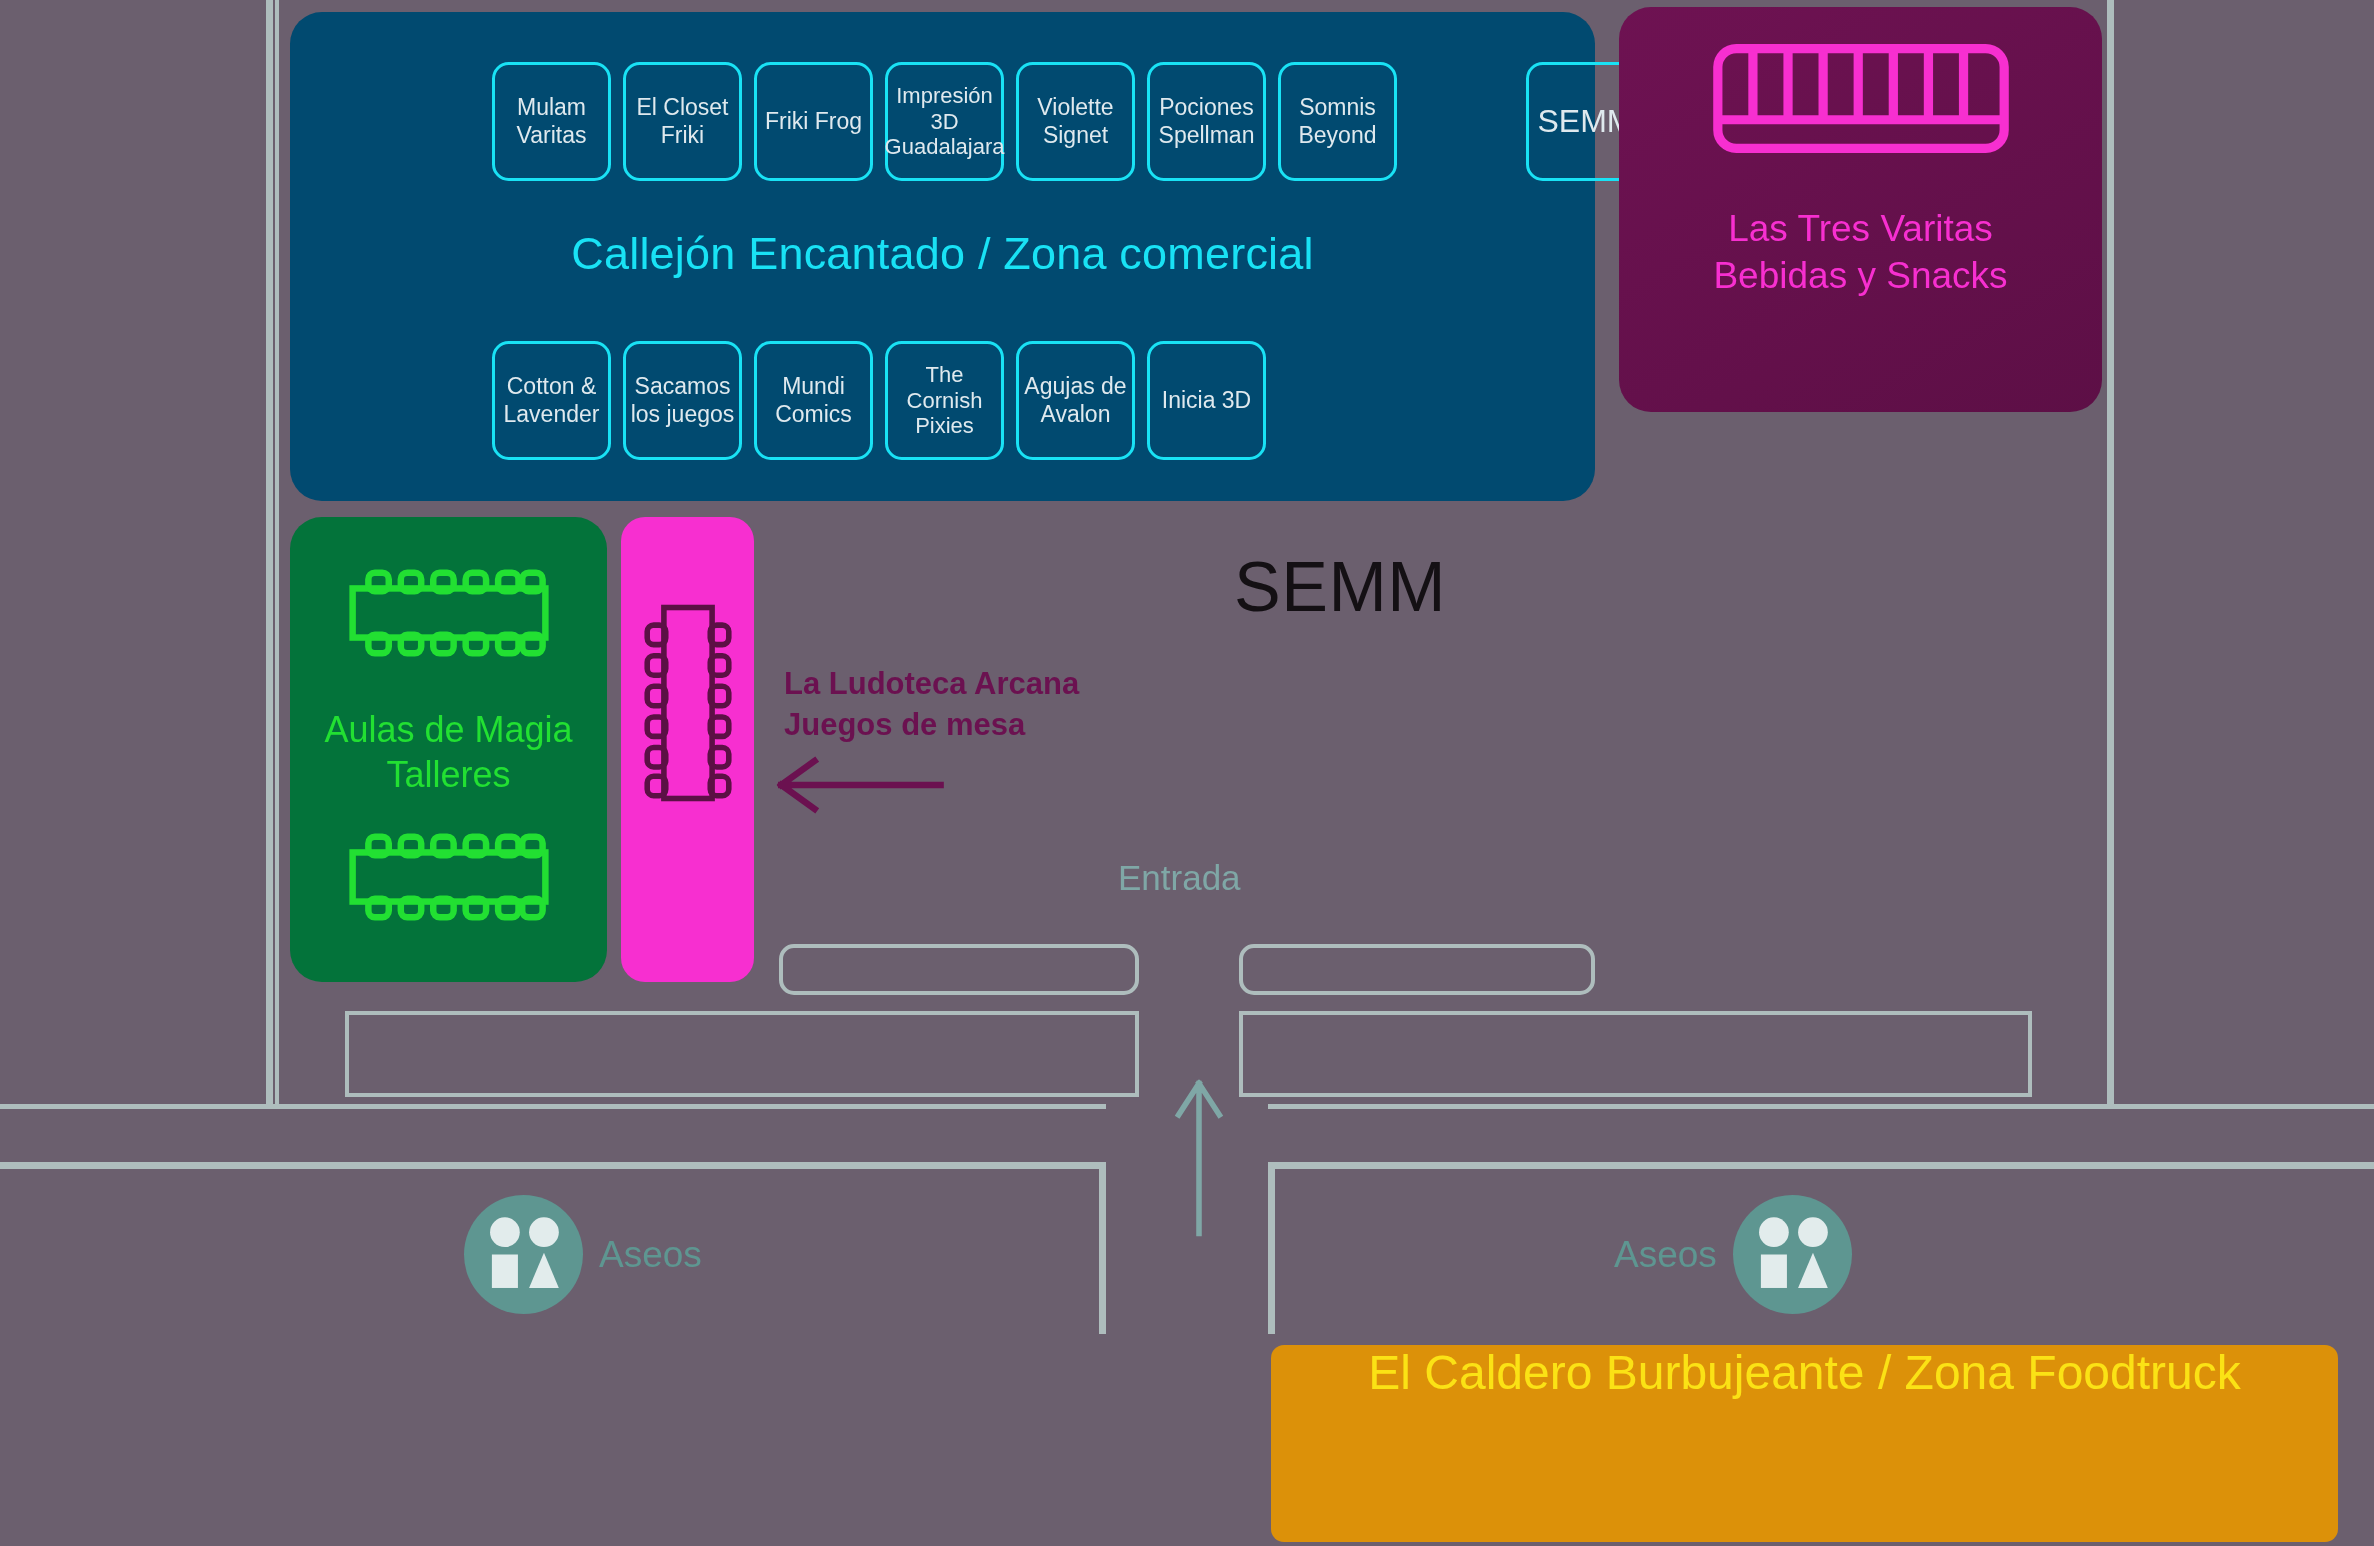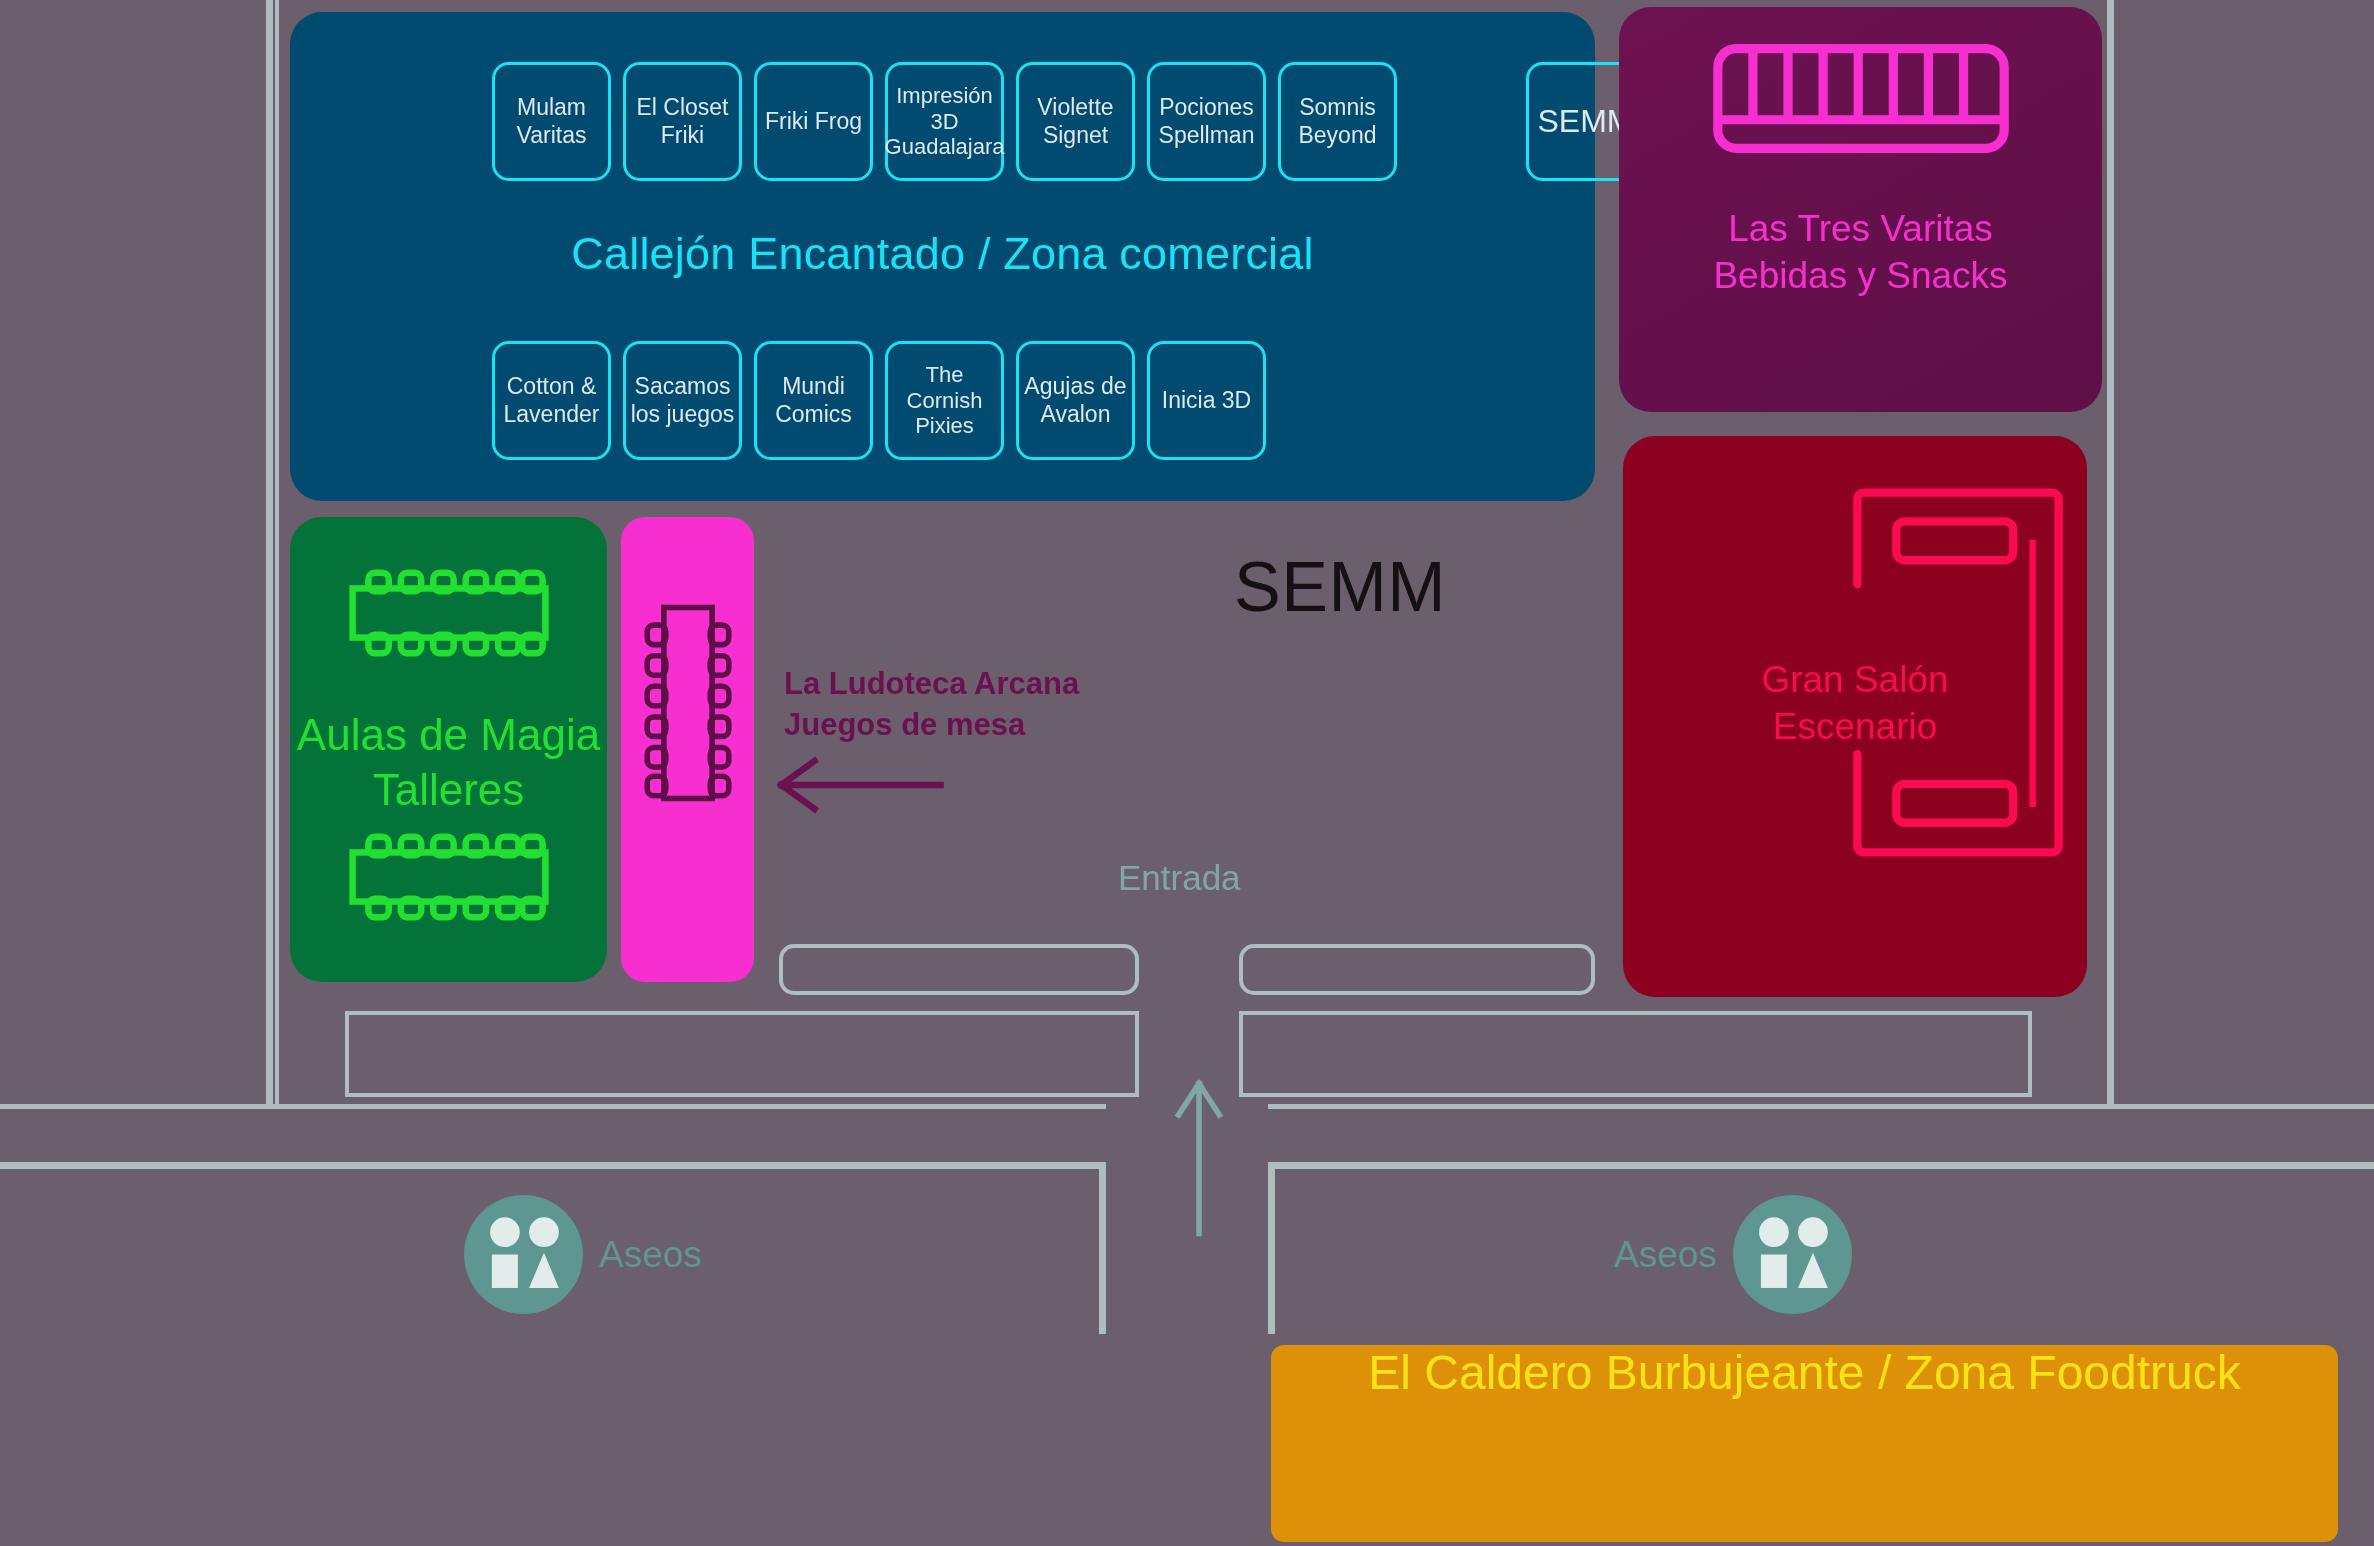--- a/index.html
+++ b/index.html
@@ -54,21 +54,21 @@
     color:#fa0a4e;font-size:37px;line-height:1.26;
   }
 
   
   #classrooms{
     position:absolute;left:290px;top:517px;width:317px;height:465px;
     background:#03733a;border-radius:32px;
   }
   #classrooms .zone-label{
     position:absolute;top:190px;left:0;width:100%;text-align:center;
-    color:#22e032;font-size:44px;line-height:1.26;
+    color:#22e032;font-size:36px;line-height:1.26;
   }
   .table-h{position:absolute;left:50%;transform:translateX(-50%);}
   #table-top{top:51px;}
   #table-bottom{top:315px;}
 
   
   #ludoteca{
     position:absolute;left:621px;top:517px;width:133px;height:465px;
     background:#f72fd0;border-radius:24px;
   }
@@ -191,32 +191,20 @@
       <line x1="195" y1="8" x2="195" y2="82" stroke="#f72fd0" stroke-width="10"></line>
       <line x1="233" y1="8" x2="233" y2="82" stroke="#f72fd0" stroke-width="10"></line>
       <line x1="271" y1="8" x2="271" y2="82" stroke="#f72fd0" stroke-width="10"></line>
     </svg>
     <div class="zone-label">
       <div>Las Tres Varitas</div>
       <div>Bebidas y Snacks</div>
     </div>
   </div>
 
-  <div id="stage-zone">
-    <svg id="stage-icon" width="218" height="371" viewBox="0 0 235 400">
-      <path d="M9 105 L9 14 Q9 6 17 6 L218 6 Q226 6 226 14 L226 386 Q226 394 218 394 L17 394 Q9 394 9 386 L9 288" fill="none" stroke="#fa0a4e" stroke-width="9" stroke-linecap="round"></path>
-      <rect x="51" y="37" width="126" height="42" rx="9" ry="9" fill="none" stroke="#fa0a4e" stroke-width="9"></rect>
-      <rect x="51" y="320" width="126" height="42" rx="9" ry="9" fill="none" stroke="#fa0a4e" stroke-width="9"></rect>
-      <line x1="198" y1="57" x2="198" y2="345" stroke="#fa0a4e" stroke-width="7"></line>
-    </svg>
-    <div class="zone-label">
-      <div>Gran Salón</div>
-      <div>Escenario</div>
-    </div>
-  </div>
 
   <div id="classrooms">
     <svg class="table-h" id="table-top" width="215" height="90" viewBox="0 0 232 97">
       <rect x="12" y="22" width="208" height="53" fill="none" stroke="#22e032" stroke-width="7"></rect>
       <g fill="none" stroke="#22e032" stroke-width="7">
         <rect x="29" y="5" width="22" height="20" rx="7"></rect>
         <rect x="64" y="5" width="22" height="20" rx="7"></rect>
         <rect x="99" y="5" width="22" height="20" rx="7"></rect>
         <rect x="134" y="5" width="22" height="20" rx="7"></rect>
         <rect x="169" y="5" width="22" height="20" rx="7"></rect>

